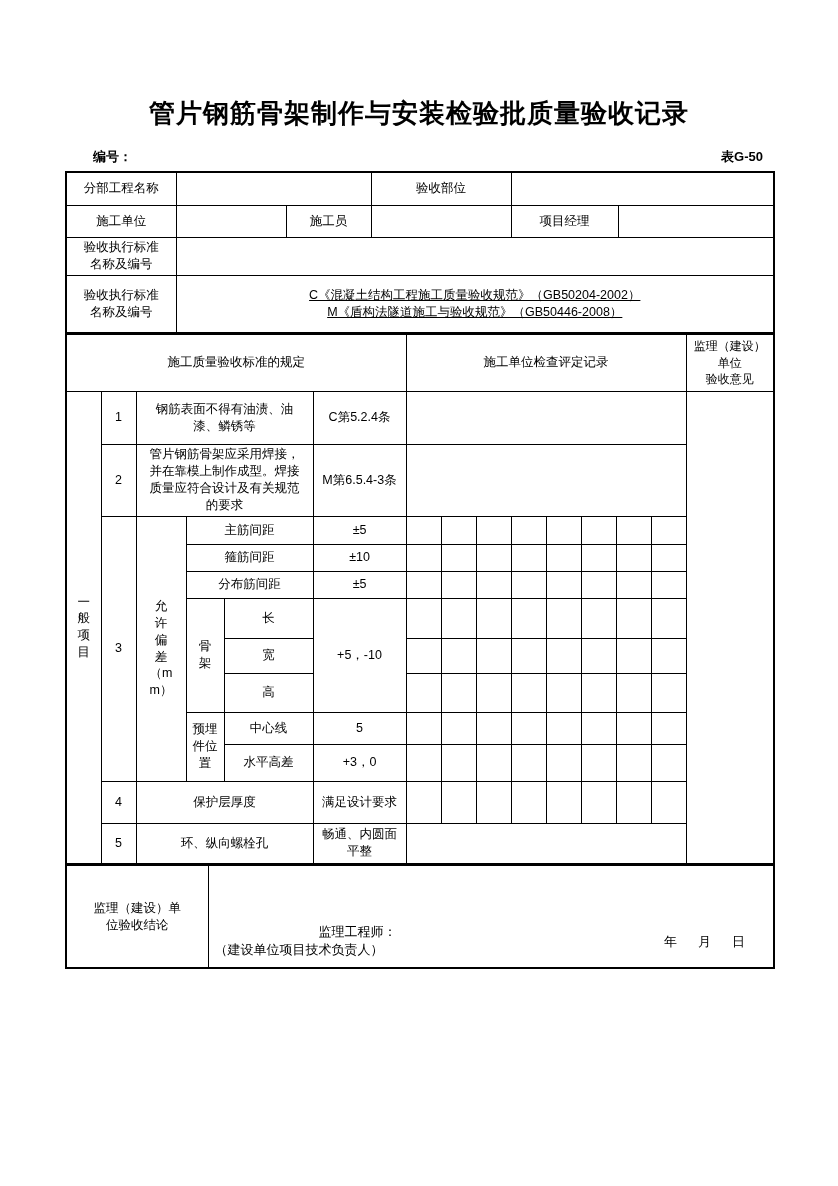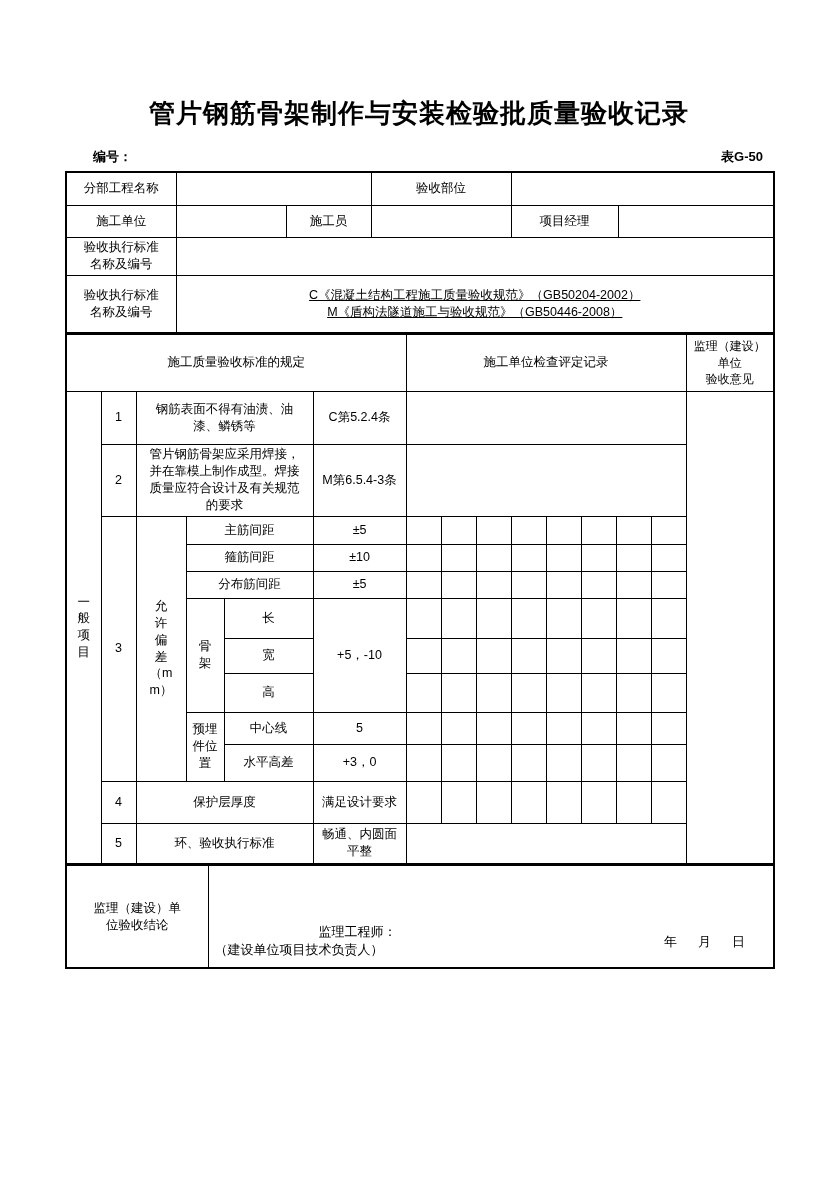--- a/index.html
+++ b/index.html
@@ -251,21 +251,21 @@
         <td></td>
             <td></td>
         <td></td>
             <td></td>
         <td></td>
             <td></td>
       </tr>
 
       <tr style="height:41px">
         <td>5</td>
-        <td colspan="3">环、验收执行标准</td>
+        <td colspan="3">环、纵向螺栓孔</td>
         <td class="pre">畅通、内圆面
 平整</td>
         <td colspan="8"></td>
       </tr>
     </tbody>
       </table>
 
     <table class="tbl">
       <colgroup>
         <col style="width:142px">

